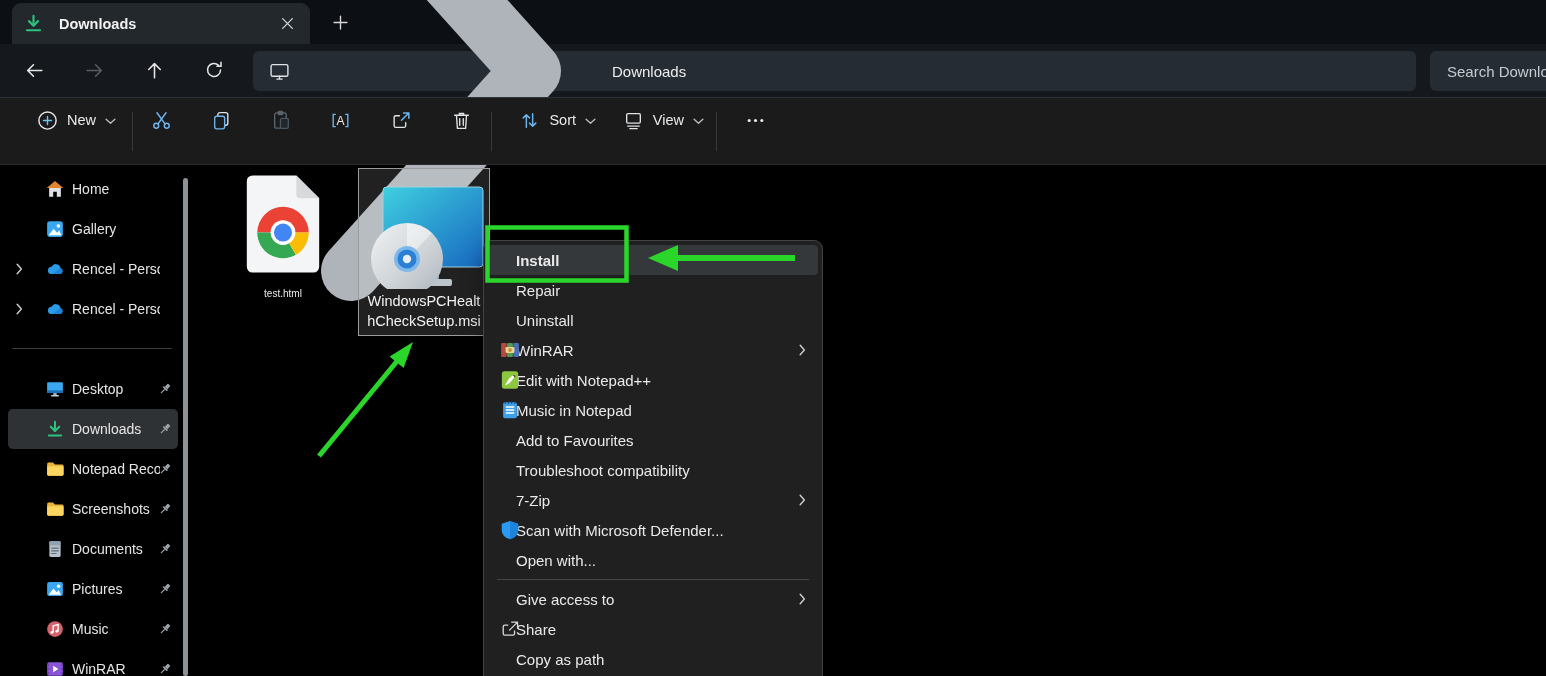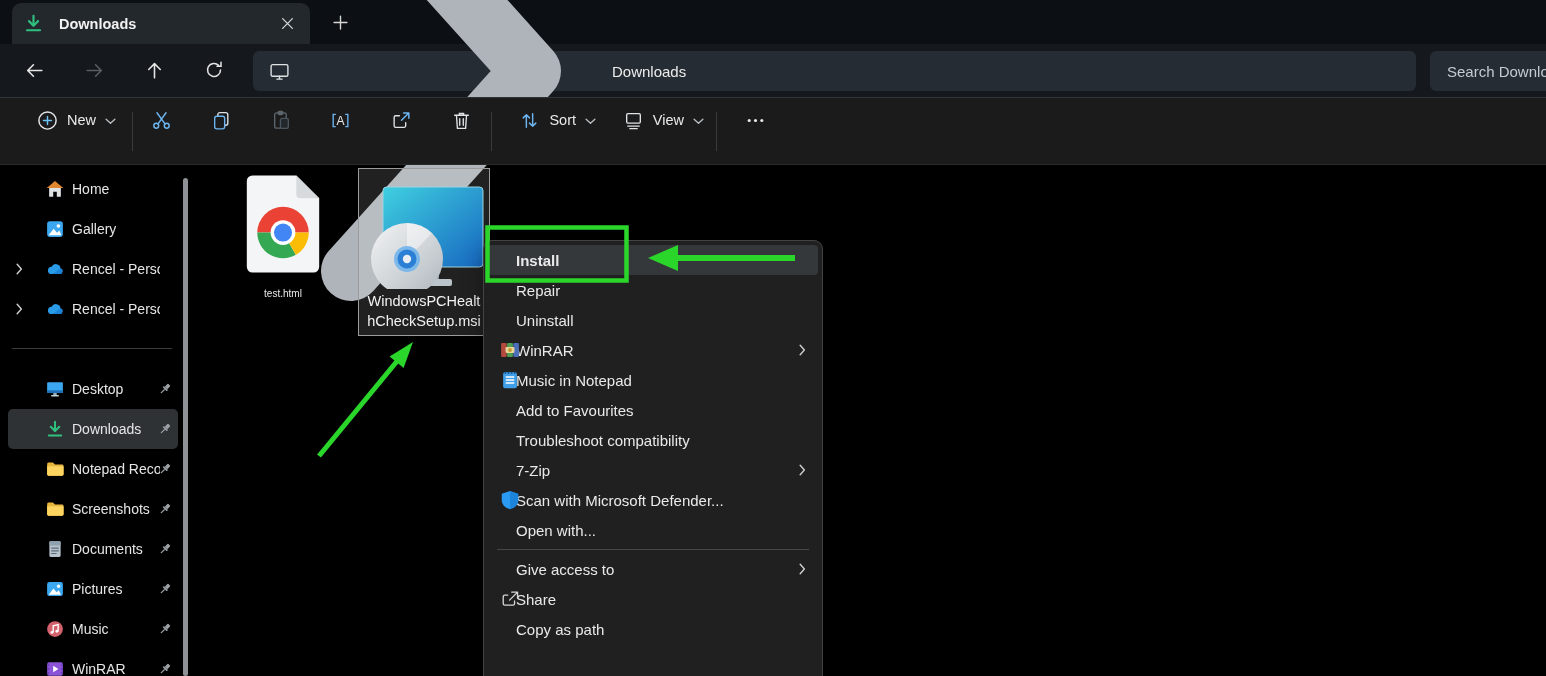--- a/index.html
+++ b/index.html
@@ -498,20 +498,30 @@
           <span class="mi-label">WinRAR</span>
           <span class="mi-chevron">
             <svg width="100%" height="100%" viewBox="0 0 6 10" fill="none" stroke="currentColor" stroke-width="1.2" stroke-linecap="round" stroke-linejoin="round">
               <path d="M1 1l3.6 4L1 9"></path>
             </svg>
           </span>
         </div>
         <div class="menu-item">
           <span class="mi-icon">
             <svg width="100%" height="100%" viewBox="0 0 16 16">
+              <rect x="1.5" y="1" width="13" height="14" rx="2" fill="#8dc63f"></rect>
+              <path d="M4 12.4C6 7.6 8.8 4.6 12.2 3.4c-.9 3.2-3.8 7-6.6 8.2z" fill="#fff"></path>
+              <path d="M10.8 4 12.2 5.4" stroke="#5a3b1e" stroke-width="1.1"></path>
+            </svg>
+          </span>
+          <span class="mi-label">Edit with Notepad++</span>
+        </div>
+        <div class="menu-item">
+          <span class="mi-icon">
+            <svg width="100%" height="100%" viewBox="0 0 16 16">
               <rect x="2.5" y="1.8" width="11" height="12.8" rx="1.4" fill="#3f9fe8"></rect>
               <path d="M5 5.6h6M5 8h6M5 10.4h6" stroke="#fff" stroke-width="1.1" stroke-linecap="round"></path>
               <path d="M4.3 1.3v1.8M6.8 1.3v1.8M9.3 1.3v1.8M11.8 1.3v1.8" stroke="#14548f" stroke-width="1"></path>
             </svg>
           </span>
           <span class="mi-label">Music in Notepad</span>
         </div>
         <div class="menu-item">
           <span class="mi-label">Add to Favourites</span>
         </div>

